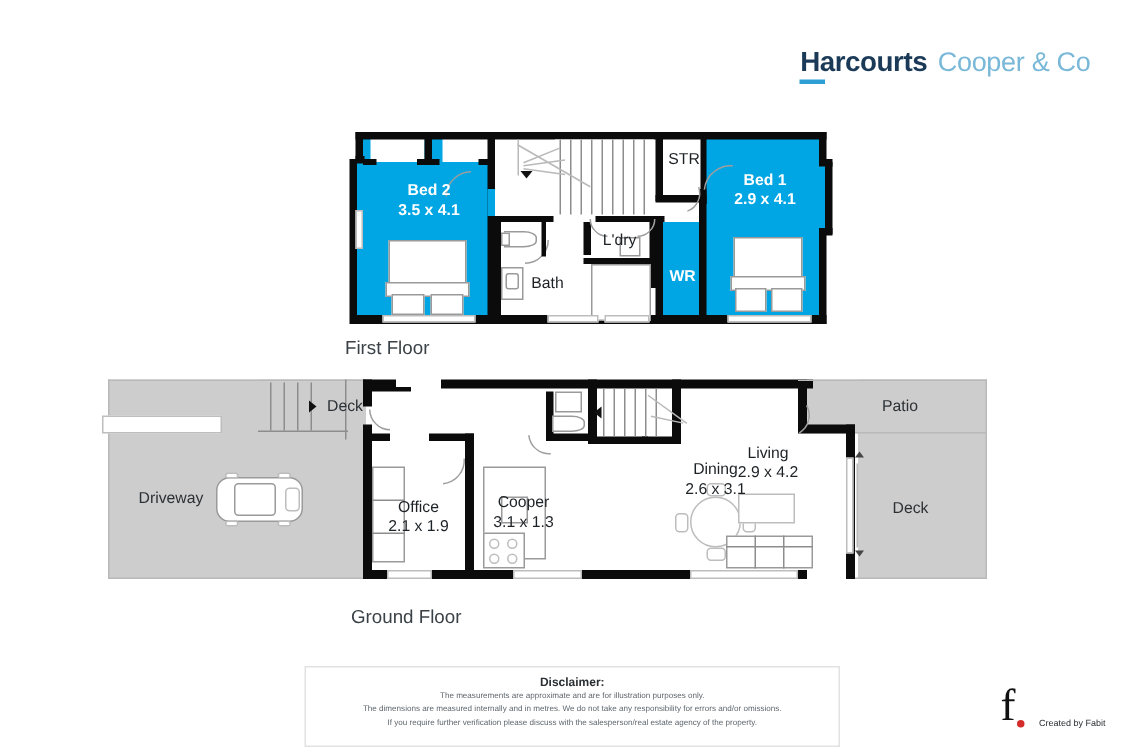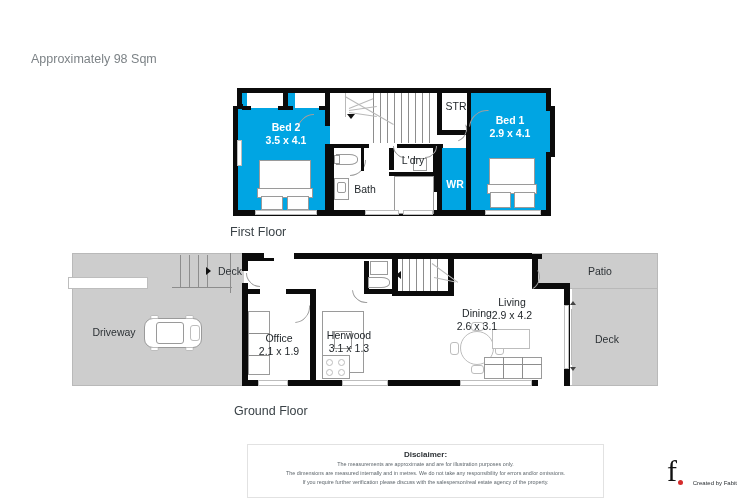--- a/index.html
+++ b/index.html
@@ -55,41 +55,44 @@
   .lbl.blue-t{color:#ffffff;font-weight:700;}
   .lbl.dark-t{color:#1d2226;font-weight:400;}
   .lbl.grey-t{color:#2c3135;font-weight:400;}
   .arc{position:absolute;border:1px solid #9e9e9e;border-radius:50%;background:transparent;}
   .tri{position:absolute;width:0;height:0;}
 
   
   .disc{
     position:absolute;left:203px;top:444px;width:357px;height:54px;
     border:1px solid #e2e2e2;background:#ffffff;box-sizing:border-box;
-    text-align:center;padding-top:4px;margin-left:44px;
+    text-align:center;padding-top:4px;
   }
   .disc-h{font-size:8px;font-weight:700;color:#2a2f33;line-height:1.4;}
   .disc-l{font-size:5.4px;color:#5e666c;line-height:1.62;white-space:nowrap;}
 
   .fabit{position:absolute;right:10px;bottom:8px;width:86px;height:40px;}
   .fabit-f{
     position:absolute;right:62px;bottom:6px;
     font-family:"Liberation Serif","DejaVu Serif",serif;
     font-size:30px;line-height:30px;color:#111;font-weight:400;
   }
   .fabit-dot{position:absolute;right:56px;bottom:7px;width:5px;height:5px;border-radius:50%;background:#d42b2b;}
   .fabit-t{position:absolute;right:2px;bottom:6px;font-size:6px;color:#2a2f33;white-space:nowrap;}
 </style>
 </head>
 <body>
 
 <div class="root">
 
-  <div class="hdr-sub">Approximately 98 Sqm</div>
-
+
+  <div class="brand">
+    <span class="brand-main">Harcourts</span>
+    <span class="brand-sub">Cooper &amp; Co</span>
+  </div>
 
   <div class="plan" style="left:237px;top:88px;width:314px;height:126px;">
 
     <div class="blue" style="left:4px;top:4px;width:88px;height:122px;"></div>
     <div class="blue" style="left:0px;top:18px;width:8px;height:108px;"></div>
     <div class="blue" style="left:232px;top:4px;width:78px;height:122px;"></div>
     <div class="blue" style="left:204px;top:60px;width:30px;height:66px;"></div>
     <div class="blue" style="left:308px;top:20px;width:6px;height:46px;"></div>
 
     <div class="white" style="left:92px;top:4px;width:118px;height:56px;"></div>
@@ -290,21 +293,21 @@
     <div class="lnl" style="left:460px;top:0px;width:126px;height:1px;"></div>
     <div class="lnl" style="left:585px;top:0px;width:1px;height:36px;"></div>
     <div class="lnl" style="left:498px;top:35px;width:88px;height:1px;"></div>
     <div class="lnl" style="left:585px;top:35px;width:1px;height:98px;"></div>
     <div class="lnl" style="left:498px;top:132px;width:88px;height:1px;"></div>
 
     <div class="lbl grey-t" style="left:6px;top:73px;width:72px;font-size:10.5px;">Driveway</div>
     <div class="lbl grey-t" style="left:136px;top:12px;width:44px;font-size:10.5px;">Deck</div>
     <div class="lbl dark-t" style="left:176px;top:79px;width:62px;font-size:10.5px;">Office</div>
     <div class="lbl dark-t" style="left:176px;top:92px;width:62px;font-size:10.5px;">2.1 x 1.9</div>
-    <div class="lbl dark-t" style="left:246px;top:76px;width:62px;font-size:10.5px;">Henwood</div>
+    <div class="lbl dark-t" style="left:246px;top:76px;width:62px;font-size:10.5px;">Cooper</div>
     <div class="lbl dark-t" style="left:246px;top:89px;width:62px;font-size:10.5px;">3.1 x 1.3</div>
     <div class="lbl dark-t" style="left:374px;top:54px;width:62px;font-size:10.5px;">Dining</div>
     <div class="lbl dark-t" style="left:374px;top:67px;width:62px;font-size:10.5px;">2.6 x 3.1</div>
     <div class="lbl dark-t" style="left:409px;top:43px;width:62px;font-size:10.5px;">Living</div>
     <div class="lbl dark-t" style="left:409px;top:56px;width:62px;font-size:10.5px;">2.9 x 4.2</div>
     <div class="lbl grey-t" style="left:498px;top:12px;width:60px;font-size:10.5px;">Patio</div>
     <div class="lbl grey-t" style="left:510px;top:80px;width:50px;font-size:10.5px;">Deck</div>
   </div>
 
   <div class="cap" style="left:234px;top:404px;">Ground Floor</div>

